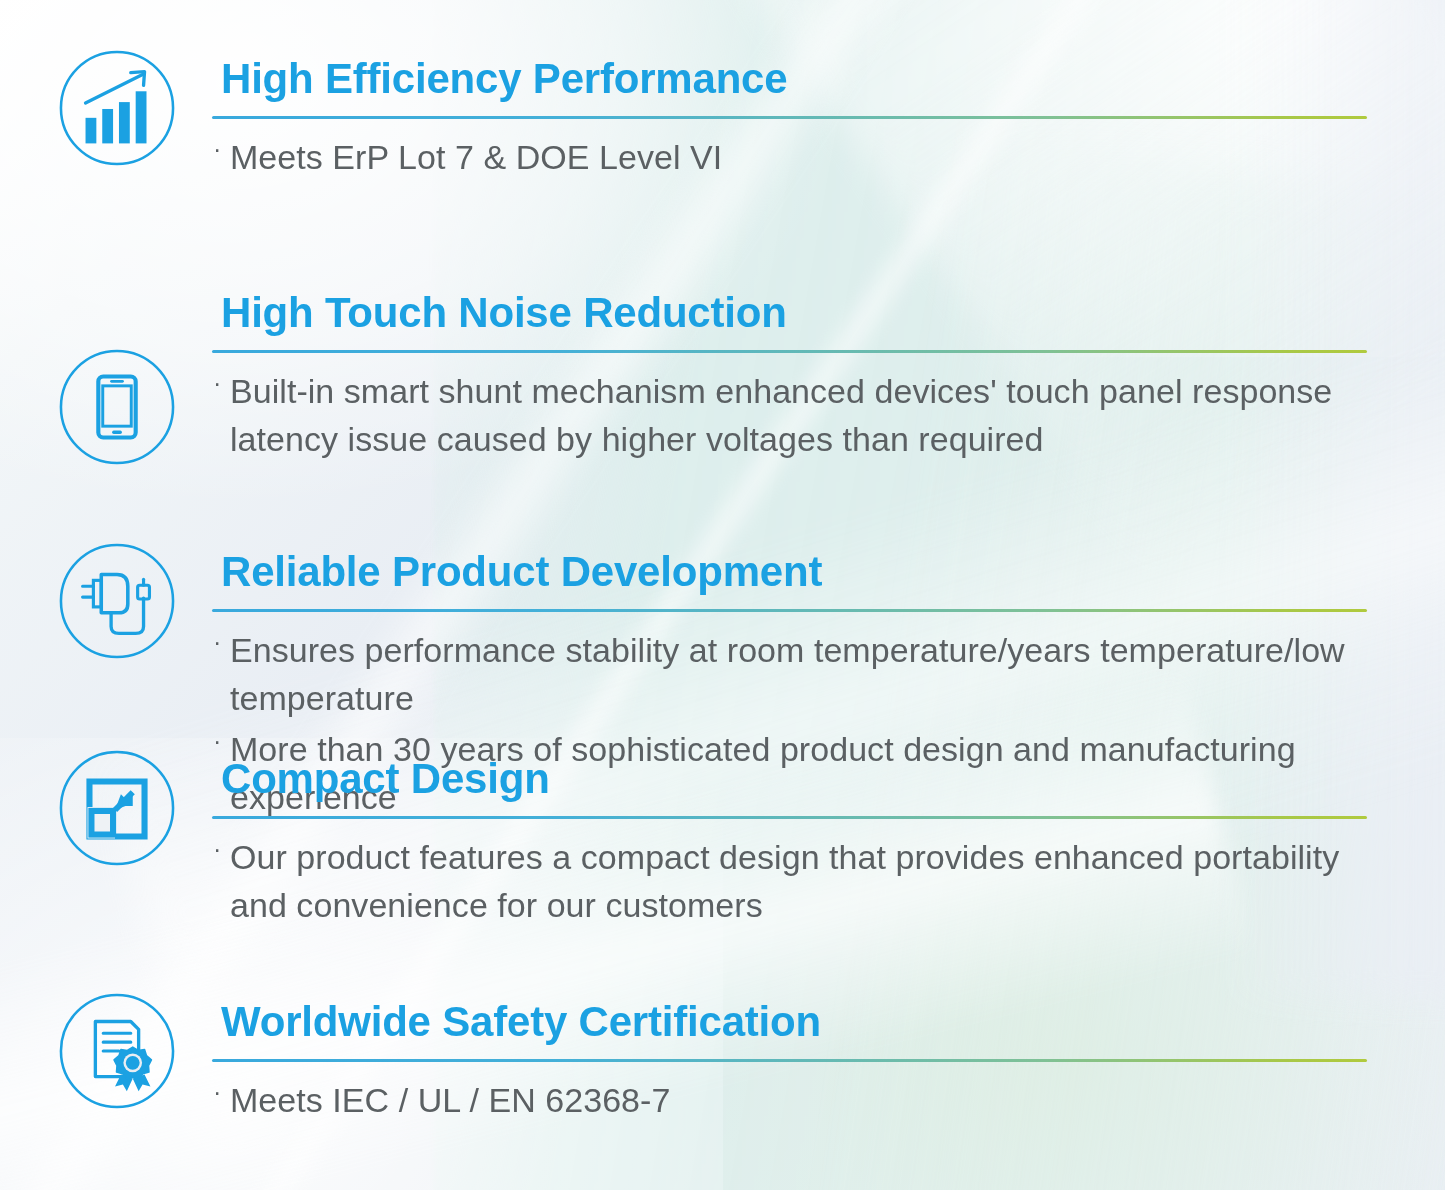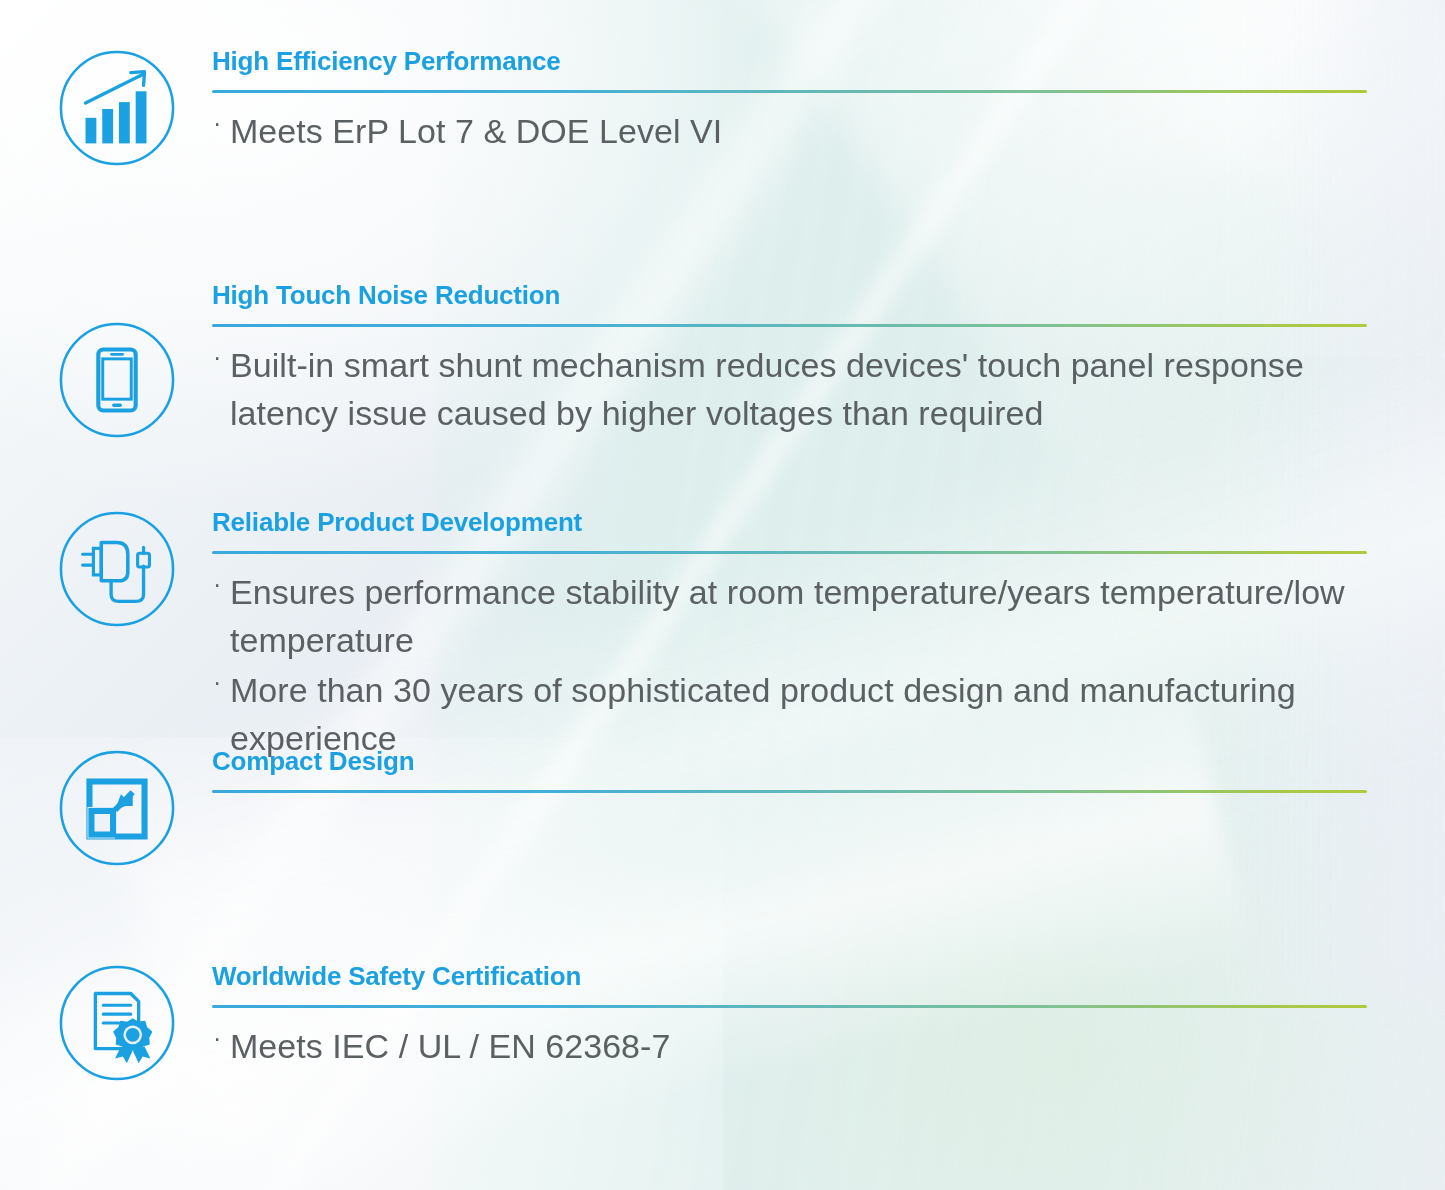--- a/index.html
+++ b/index.html
@@ -161,26 +161,26 @@
     display: block;
   }
 
   .feat-body {
     flex: 1 1 auto;
     margin-left: 30px;
     padding-right: 78px;
   }
 
   .feat-title {
-    font-size: 26px;
+    font-size: 42px;
     font-weight: bold;
     color: #1ba1e2;
     letter-spacing: -0.2px;
     line-height: 1.1;
-    margin: 0;
+    margin: 9px;
     white-space: nowrap;
   }
 
   .rule {
     height: 3px;
     margin-top: 14px;
     border-radius: 2px;
     background: linear-gradient(to right, #39a9dd 0%, #44b0d8 30%, #7fc196 72%, #a8c847 93%, #b0ca3e 100%);
   }
 
@@ -255,26 +255,26 @@
           <rect x="41" y="29" width="38" height="62" rx="5" ry="5" fill="none" stroke="#1ba1e2" stroke-width="4.2"></rect>
           <rect x="45.5" y="38.5" width="29" height="41" fill="none" stroke="#1ba1e2" stroke-width="3"></rect>
           <rect x="53" y="32.5" width="14" height="2.8" rx="1.4" fill="#1ba1e2"></rect>
           <rect x="55" y="84" width="10" height="3.4" rx="1.7" fill="#1ba1e2"></rect>
         </svg>
       </div>
       <div class="feat-body">
         <h2 class="feat-title">High Touch Noise Reduction</h2>
         <div class="rule"></div>
         <ul class="bullets">
-          <li>Built-in smart shunt mechanism reduces devices' touch panel response latency issue caused by higher voltages than required</li>
-        </ul>
-      </div>
-    </div>
-
-    <div class="feature" style="top:508px;">
+          <li>Built-in smart shunt mechanism enhanced devices' touch panel response latency issue caused by higher voltages than required</li>
+        </ul>
+      </div>
+    </div>
+
+    <div class="feature" style="top:540px;">
       <div class="icon-wrap">
         <svg class="icon-circle" viewBox="0 0 120 120">
           <circle cx="60" cy="60" r="57" fill="none" stroke="#1ba1e2" stroke-width="2.6"></circle>
           <path d="M44 33 L60 33 Q71 33 71 45 L71 63 Q71 72 62 72 L44 72 Z" fill="none" stroke="#1ba1e2" stroke-width="3.6" stroke-linejoin="round"></path>
           <rect x="36" y="39" width="8" height="27" fill="none" stroke="#1ba1e2" stroke-width="3.2"></rect>
           <path d="M36 45 L25 45 M36 56 L25 56" fill="none" stroke="#1ba1e2" stroke-width="3.2" stroke-linecap="round"></path>
           <path d="M54 72 L54 86 Q54 93 62 93 L79 93 Q87 93 87 86 L87 57" fill="none" stroke="#1ba1e2" stroke-width="3.4" stroke-linecap="round" stroke-linejoin="round"></path>
           <rect x="81" y="44" width="12" height="14" rx="2" fill="none" stroke="#1ba1e2" stroke-width="3.2"></rect>
           <path d="M87 38 L87 44" fill="none" stroke="#1ba1e2" stroke-width="3.2" stroke-linecap="round"></path>
         </svg>
@@ -297,24 +297,27 @@
           <rect x="30" y="59" width="28" height="32" fill="#eef2f5"></rect>
           <rect x="34" y="63" width="22" height="24" fill="none" stroke="#1ba1e2" stroke-width="6.2"></rect>
           <path d="M76 44 L58 62" fill="none" stroke="#1ba1e2" stroke-width="6" stroke-linecap="butt"></path>
           <path d="M76 44 L76 58 L62 58 Z" fill="#1ba1e2"></path>
           <path d="M58 62 L74 56 L64 46 Z" fill="#1ba1e2"></path>
         </svg>
       </div>
       <div class="feat-body">
         <h2 class="feat-title">Compact Design</h2>
         <div class="rule"></div>
-      </div>
-    </div>
-
-    <div class="feature" style="top:962px;">
+        <ul class="bullets">
+          <li>Our product features a compact design that provides enhanced portability and convenience for our customers</li>
+        </ul>
+      </div>
+    </div>
+
+    <div class="feature" style="top:990px;">
       <div class="icon-wrap">
         <svg class="icon-circle" viewBox="0 0 120 120">
           <circle cx="60" cy="60" r="57" fill="none" stroke="#1ba1e2" stroke-width="2.6"></circle>
           <path d="M38 30 L74 30 L82 38 L82 86 L38 86 Z" fill="none" stroke="#1ba1e2" stroke-width="3.4" stroke-linejoin="round"></path>
           <path d="M46 42 L74 42 M46 51 L74 51 M46 60 L62 60" fill="none" stroke="#1ba1e2" stroke-width="3.2" stroke-linecap="round"></path>
           <path d="M64 84 L58 96 L66 94 L70 101 L76 88 Z" fill="#1ba1e2"></path>
           <path d="M88 84 L94 96 L86 94 L82 101 L76 88 Z" fill="#1ba1e2"></path>
           <path d="M76 56 L81.5 59.5 L88 58.5 L90 64.8 L95 69 L92 74.8 L92.5 81.3 L86.3 83.2 L82 88 L76 85.3 L70 88 L65.7 83.2 L59.5 81.3 L60 74.8 L57 69 L62 64.8 L64 58.5 L70.5 59.5 Z" fill="#1ba1e2" stroke="#1ba1e2" stroke-width="1.6" stroke-linejoin="round"></path>
           <circle cx="76" cy="72" r="9.5" fill="#e9eef3"></circle>
           <circle cx="76" cy="72" r="7" fill="#1ba1e2"></circle>

